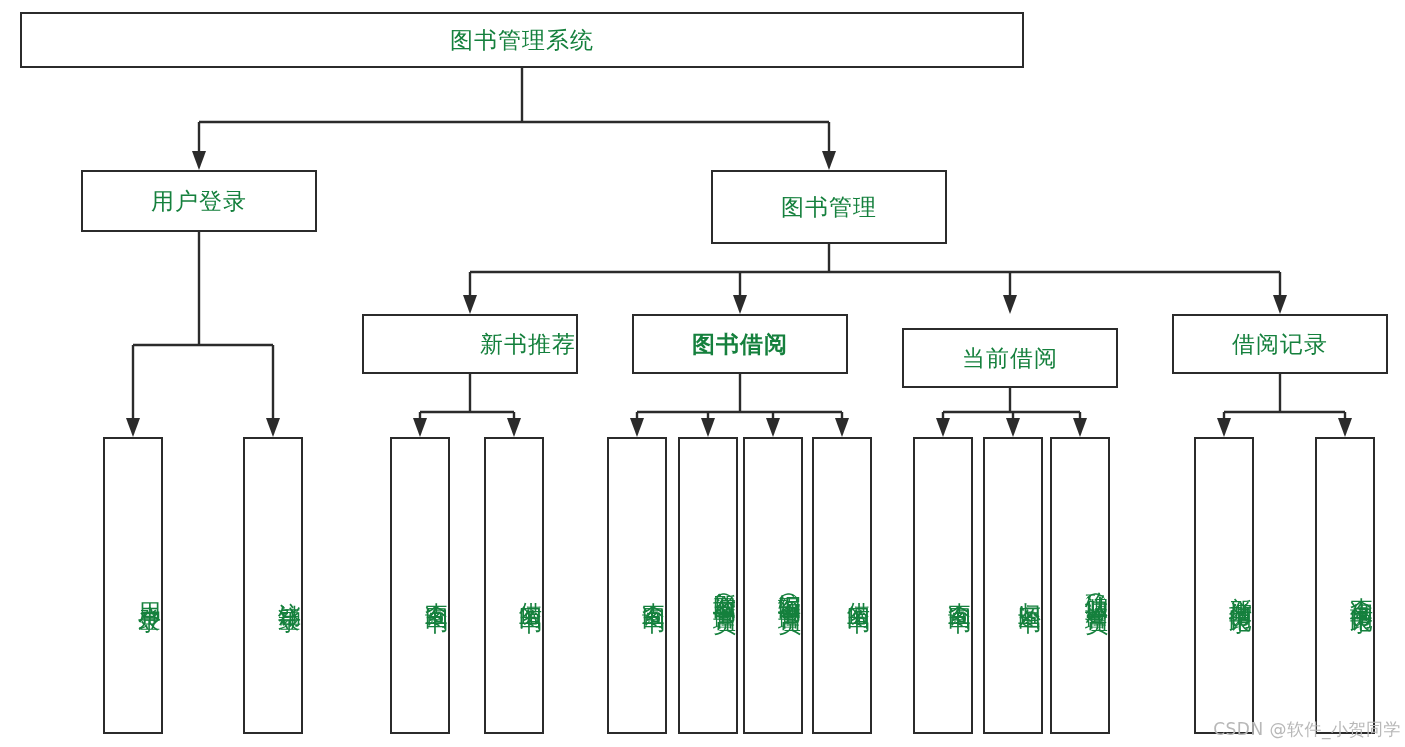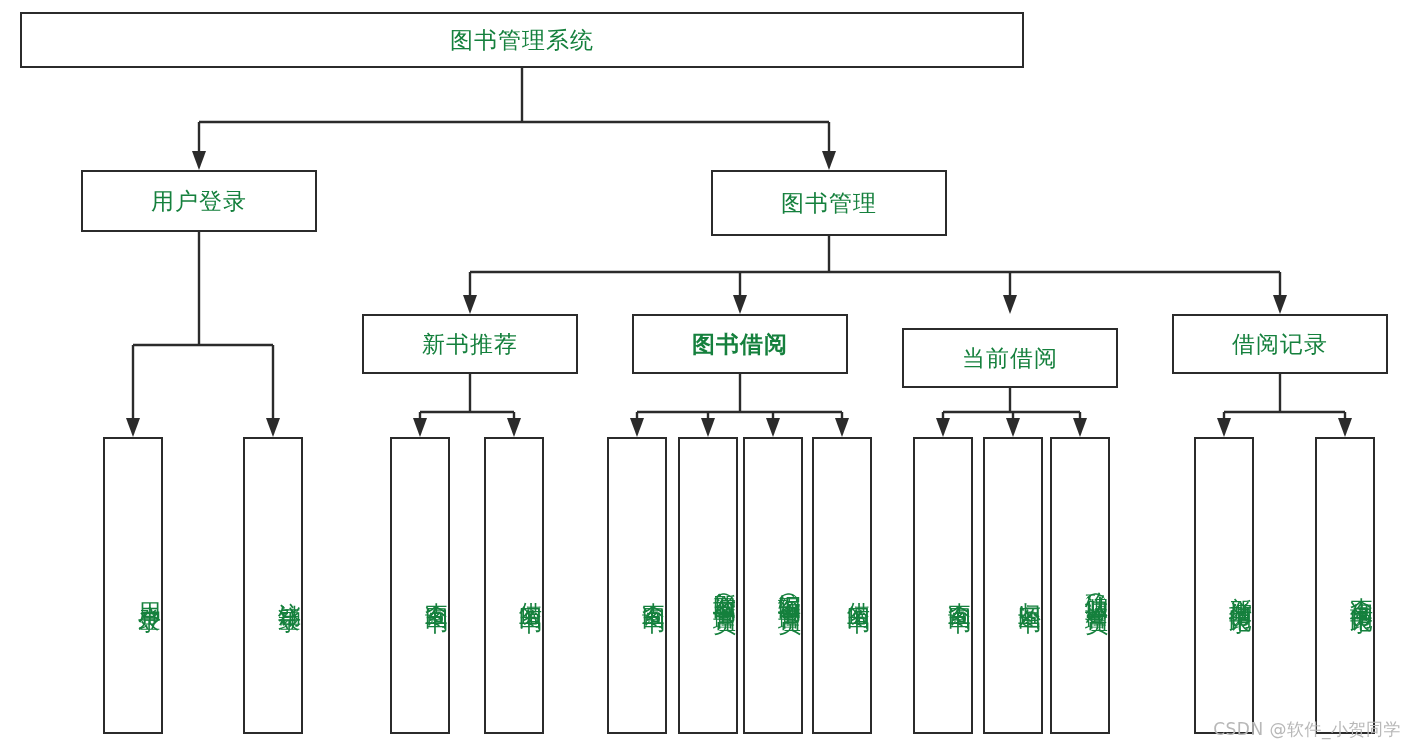--- a/index.html
+++ b/index.html
@@ -137,24 +137,24 @@
       </g>
   </svg>
 
   <div id="nodes-layer">
       <div class="node horiz" style="left: 20px; top: 12px; width: 1004px; height: 56px;">
         <span>图书管理系统</span>
       </div>
       <div class="node horiz" style="left: 81px; top: 170px; width: 236px; height: 62px;">
         <span>用户登录</span>
       </div>
-      <div class="node horiz" style="left: 711px; top: 170px; width: 236px; height: 66px;">
+      <div class="node horiz" style="left: 711px; top: 170px; width: 236px; height: 74px;">
         <span>图书管理</span>
       </div>
-      <div class="node horiz" style="left: 362px; top: 314px; width: 216px; height: 60px;">
+      <div class="node horiz" style="left: 362px; top: 314px; width: 216px; height: 60px; justify-content: flex-end;">
         <span>新书推荐</span>
       </div>
       <div class="node horiz" style="left: 632px; top: 314px; width: 216px; height: 60px; font-weight: bold;">
         <span>图书借阅</span>
       </div>
       <div class="node horiz" style="left: 902px; top: 328px; width: 216px; height: 60px;">
         <span>当前借阅</span>
       </div>
       <div class="node horiz" style="left: 1172px; top: 314px; width: 216px; height: 60px;">
         <span>借阅记录</span>

